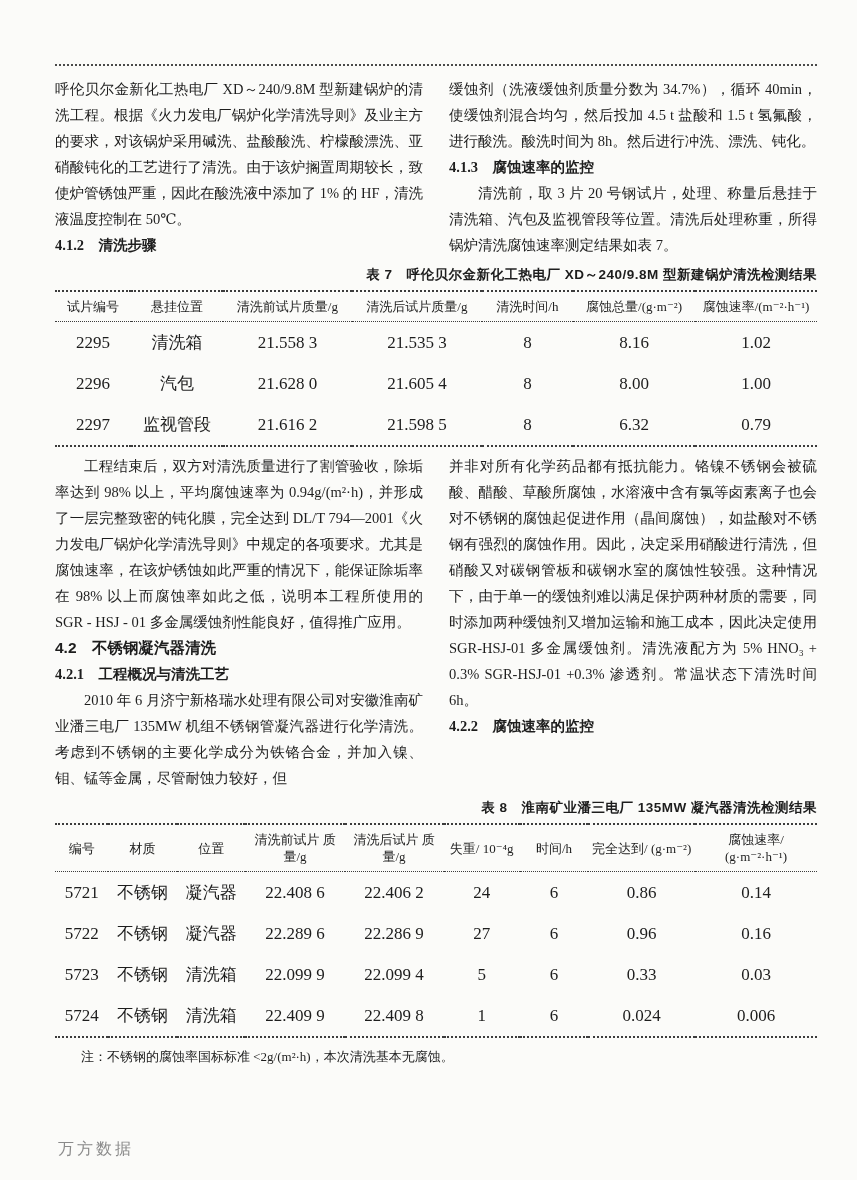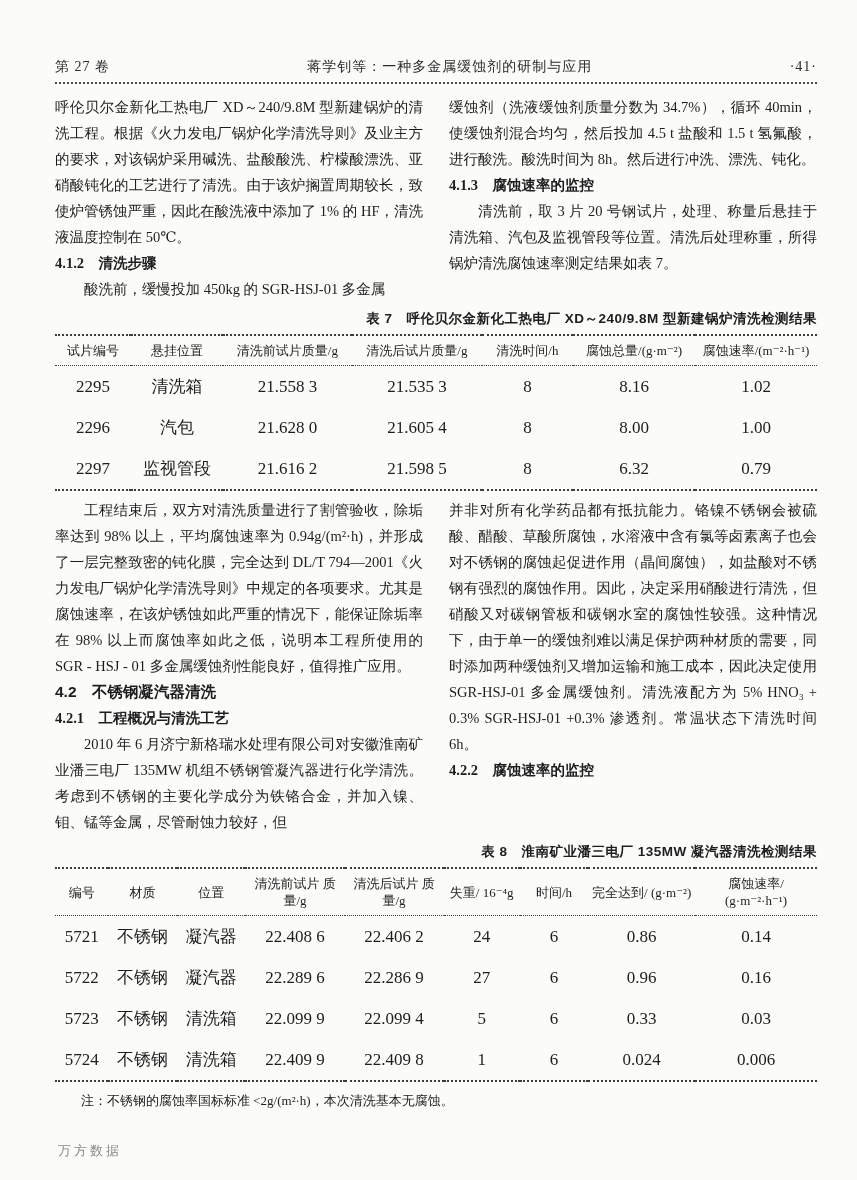--- a/index.html
+++ b/index.html
@@ -33,41 +33,35 @@
     font-family:"Liberation Sans","DejaVu Sans",sans-serif;
   }
   table{width:100%;border-collapse:collapse;table-layout:fixed;}
   thead tr{border-top:2px dotted #3c3c3c;border-bottom:1.5px dotted #3c3c3c;}
   tbody{border-bottom:2px dotted #3c3c3c;}
   th{font-weight:normal;font-size:13px;padding:6px 2px;line-height:17px;}
   td{font-size:17px;text-align:center;padding:9px 2px;}
   .note{font-size:13px;margin:10px 0 0 0;text-indent:2em;}
   .watermark{
     position:absolute;left:58px;bottom:20px;
-    font-size:13px;color:#8a8a8a;letter-spacing:3px;
+    font-size:16px;color:#8a8a8a;letter-spacing:3px;
     font-family:"Liberation Sans","DejaVu Sans",sans-serif;
   }
 </style>
 </head>
 <body>
 
 <div class="page">
 
-  <div class="running-header">
-    <span>第 27 卷</span>
-    <span class="mid">蒋学钊等：一种多金属缓蚀剂的研制与应用</span>
-    <span>·41·</span>
-  </div>
   <div class="header-rule"></div>
 
   <div class="cols">
     <div class="col">
       <p>呼伦贝尔金新化工热电厂 XD～240/9.8M 型新建锅炉的清洗工程。根据《火力发电厂锅炉化学清洗导则》及业主方的要求，对该锅炉采用碱洗、盐酸酸洗、柠檬酸漂洗、亚硝酸钝化的工艺进行了清洗。由于该炉搁置周期较长，致使炉管锈蚀严重，因此在酸洗液中添加了 1% 的 HF，清洗液温度控制在 50℃。</p>
       <p class="h3">4.1.2　清洗步骤</p>
-      <p class="indent">酸洗前，缓慢投加 450kg 的 SGR-HSJ-01 多金属</p>
     </div>
     <div class="col">
       <p>缓蚀剂（洗液缓蚀剂质量分数为 34.7%），循环 40min，使缓蚀剂混合均匀，然后投加 4.5 t 盐酸和 1.5 t 氢氟酸，进行酸洗。酸洗时间为 8h。然后进行冲洗、漂洗、钝化。</p>
       <p class="h3">4.1.3　腐蚀速率的监控</p>
       <p class="indent">清洗前，取 3 片 20 号钢试片，处理、称量后悬挂于清洗箱、汽包及监视管段等位置。清洗后处理称重，所得锅炉清洗腐蚀速率测定结果如表 7。</p>
     </div>
   </div>
 
   <div class="tablewrap">
     <div class="tcaption">表 7　呼伦贝尔金新化工热电厂 XD～240/9.8M 型新建锅炉清洗检测结果</div>
@@ -151,21 +145,21 @@
           <col style="width:14%">
         <col style="width:16%">
       </colgroup>
       <thead>
         <tr>
           <th>编号</th>
           <th>材质</th>
           <th>位置</th>
           <th>清洗前试片 质量/g</th>
           <th>清洗后试片 质量/g</th>
-          <th>失重/ 16⁻⁴g</th>
+          <th>失重/ 10⁻⁴g</th>
           <th>时间/h</th>
           <th>完全达到/ (g·m⁻²)</th>
           <th>腐蚀速率/ (g·m⁻²·h⁻¹)</th>
         </tr>
       </thead>
       <tbody>
         <tr>
           <td>5721</td>
           <td>不锈钢</td>
           <td>凝汽器</td>

